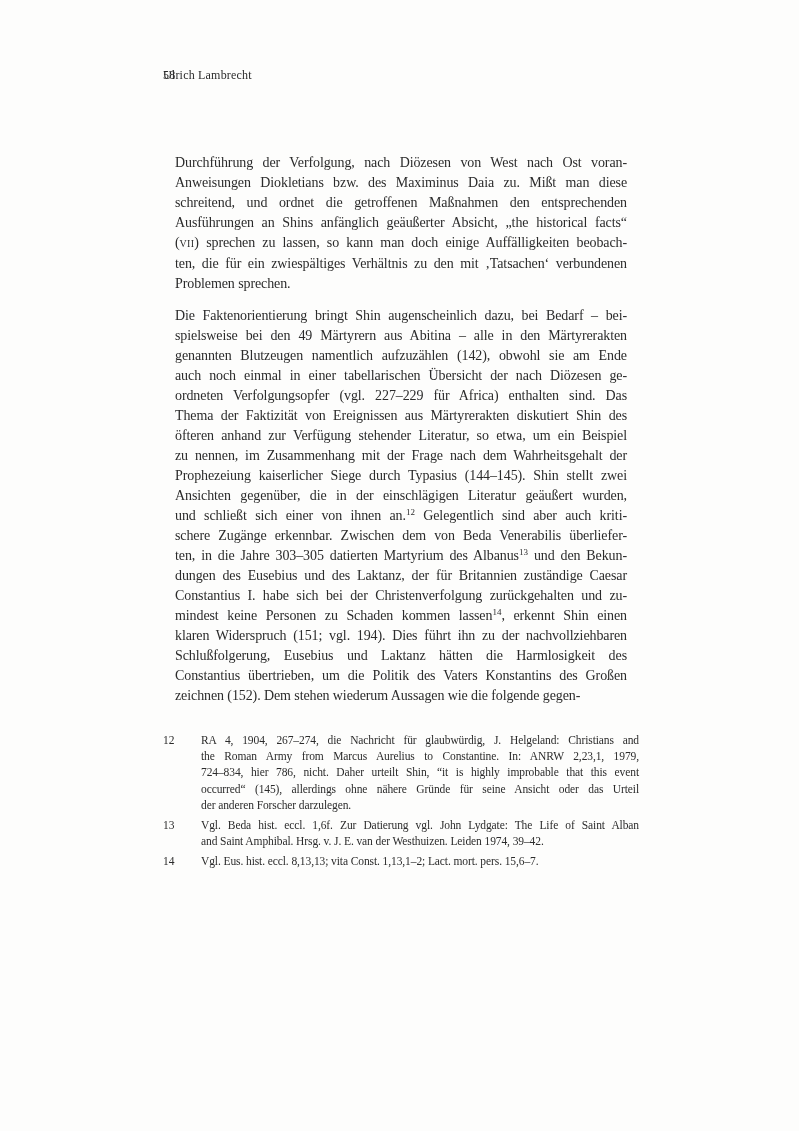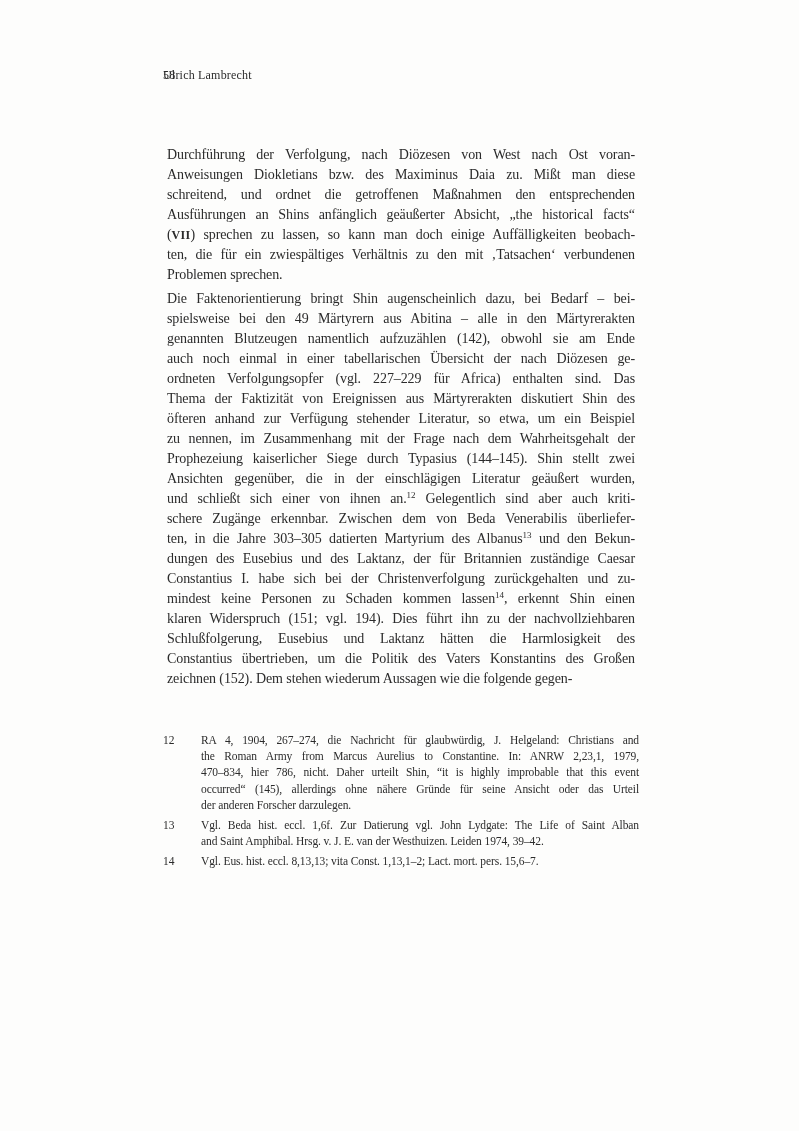--- a/index.html
+++ b/index.html
@@ -14,25 +14,25 @@
   }
   
   .header{position:absolute;top:68px;left:163px;width:475px;height:20px;font-size:12px;}
   .page-num{position:absolute;left:0;top:0;letter-spacing:0.2px;}
   .running{text-align:left;letter-spacing:0.2px;}
   
   .bodytext{
     position:absolute;top:141px;left:163px;width:476px;
     font-size:14px;line-height:20px;letter-spacing:-0.1px;
   }
-  .bodytext p{margin:4px;padding:0;}
+  .bodytext p{margin:12px;padding:0;}
   .line{display:block;text-align:justify;text-align-last:justify;white-space:normal;}
   .line.last{text-align-last:auto;}
   sup{font-size:9px;line-height:0;vertical-align:baseline;position:relative;top:-5px;letter-spacing:0;}
-  .sc{font-size:12px;letter-spacing:0.3px;font-weight:bold;}
+  .sc{font-size:10px;letter-spacing:0.3px;}
   
   .footnotes{
     position:absolute;top:732px;left:163px;width:476px;
     font-size:11.5px;line-height:16.2px;letter-spacing:-0.1px;
   }
   .fn{display:flex;margin-bottom:4px;}
   .fn-num{flex:none;width:38px;}
   .fn-text{flex:1;min-width:0;}
 </style>
 </head>
@@ -77,21 +77,21 @@
         <span class="line last">zeichnen (152). Dem stehen wiederum Aussagen wie die folgende gegen-</span>
       </p>
     </div>
 
   <div class="footnotes" id="footnotes">
       <div class="fn">
         <span class="fn-num">12</span>
         <div class="fn-text">
           <span class="line">RA 4, 1904, 267–274, die Nachricht für glaubwürdig, J. Helgeland: Christians and</span>
           <span class="line">the Roman Army from Marcus Aurelius to Constantine. In: ANRW 2,23,1, 1979,</span>
-          <span class="line">470–834, hier 786, nicht. Daher urteilt Shin, “it is highly improbable that this event</span>
+          <span class="line">724–834, hier 786, nicht. Daher urteilt Shin, “it is highly improbable that this event</span>
           <span class="line">occurred“ (145), allerdings ohne nähere Gründe für seine Ansicht oder das Urteil</span>
           <span class="line last">der anderen Forscher darzulegen.</span>
         </div>
       </div>
       <div class="fn">
         <span class="fn-num">13</span>
         <div class="fn-text">
           <span class="line">Vgl. Beda hist. eccl. 1,6f. Zur Datierung vgl. John Lydgate: The Life of Saint Alban</span>
           <span class="line last">and Saint Amphibal. Hrsg. v. J. E. van der Westhuizen. Leiden 1974, 39–42.</span>
         </div>

